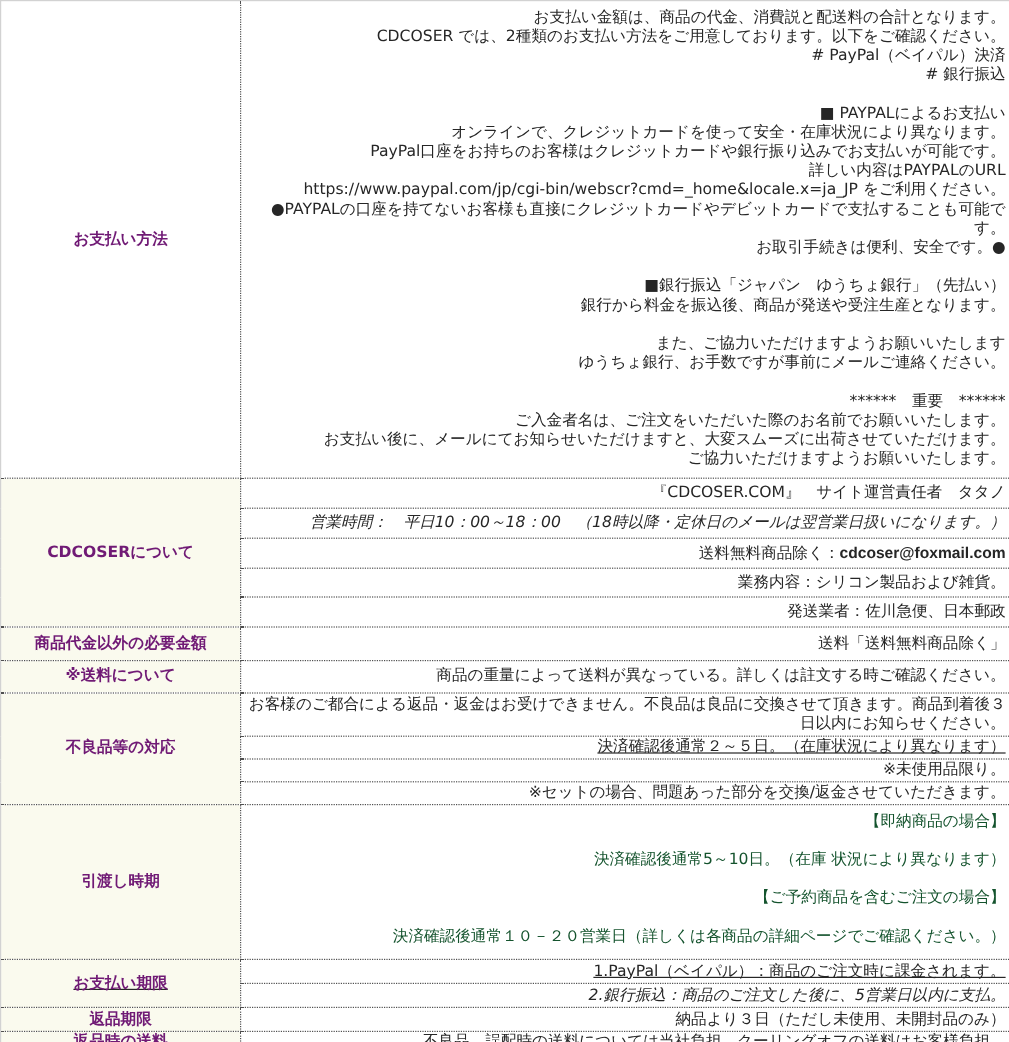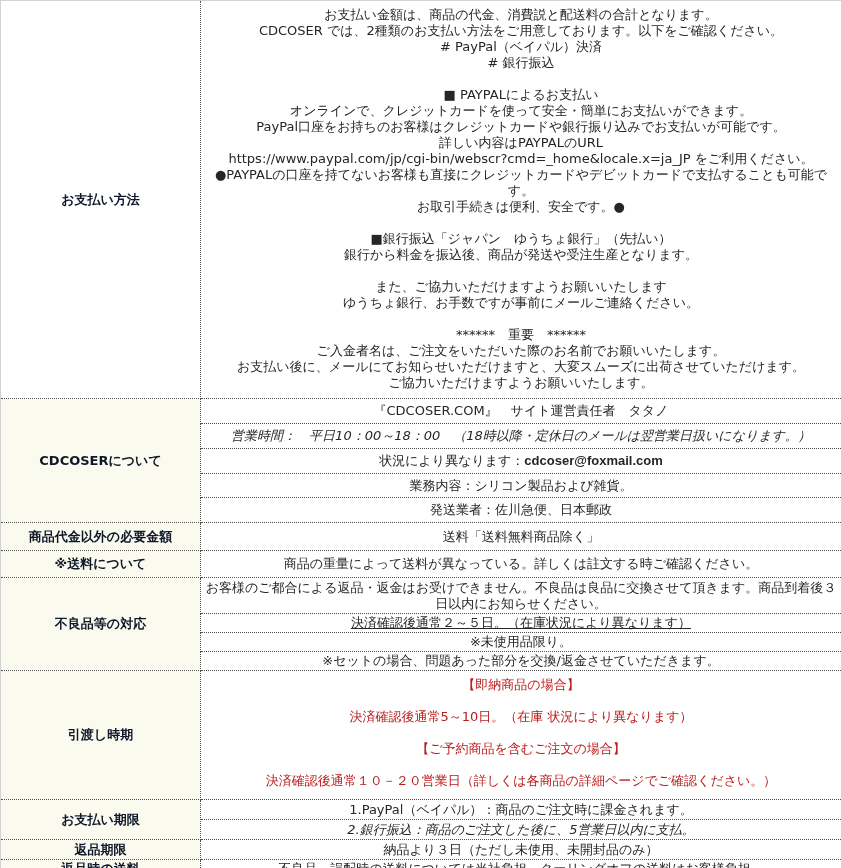--- a/index.html
+++ b/index.html
@@ -3,30 +3,30 @@
 <meta charset="utf-8">
 <style>
   html,body{margin:0;padding:0;background:#fff;}
   body{font-family:"DejaVu Sans",sans-serif;font-size:13px;color:#262626;}
   .wrap{width:841px;box-sizing:border-box;}
   table.shop{border-collapse:collapse;width:841px;table-layout:fixed;}
   col.c1{width:200px;}
   col.c2{width:641px;}
   th,td{border:1px dotted #4f4f4f;padding:1px 3px;box-sizing:border-box;
         font-size:13px;line-height:16px;overflow:hidden;}
-  th{background:#fafaee;color:#0f172a;font-weight:bold;text-align:center;
+  th{background:#fafaee;color:#701a75;font-weight:bold;text-align:center;
      vertical-align:middle;border-left:1px solid #d2d2d2;}
   th.nofill{background:#ffffff;}
   td.rc{border-right:1px solid #d2d2d2;background:#ffffff;vertical-align:middle;
-        text-align:center;}
+        text-align:right;}
   tr.first > th, tr.first > td{border-top:1px solid #d2d2d2;}
   tr.last > th, tr.last > td{border-bottom:3px solid #5a5a5a;}
   td.topalign{vertical-align:top;padding-top:6px;}
   .pline{min-height:16px;line-height:16px;white-space:pre-wrap;}
-  .dline{min-height:16px;line-height:16px;color:#b91c1c;white-space:pre-wrap;}
+  .dline{min-height:16px;line-height:16px;color:#14532d;white-space:pre-wrap;}
   .email{font-weight:bold;font-family:Liberation Sans, sans-serif;}
 </style>
 </head>
 <body>
 
 <div class="wrap">
 <table class="shop">
   <colgroup>
         <col class="c1">
         <col class="c2">
@@ -35,21 +35,21 @@
 
   <tr class="first" style="height:398px;">
     <th class="nofill">お支払い方法</th>
     <td class="rc topalign">
       <div class="pline">お支払い金額は、商品の代金、消費説と配送料の合計となります。</div>
       <div class="pline">CDCOSER では、2種類のお支払い方法をご用意しております。以下をご確認ください。</div>
       <div class="pline"># PayPal（ベイパル）決済</div>
       <div class="pline"># 銀行振込</div>
       <div class="pline"></div>
       <div class="pline">■ PAYPALによるお支払い</div>
-      <div class="pline">オンラインで、クレジットカードを使って安全・簡単にお支払いができます。</div>
+      <div class="pline">オンラインで、クレジットカードを使って安全・在庫状況により異なります。</div>
       <div class="pline">PayPal口座をお持ちのお客様はクレジットカードや銀行振り込みでお支払いが可能です。</div>
       <div class="pline">詳しい内容はPAYPALのURL</div>
       <div class="pline">https://www.paypal.com/jp/cgi-bin/webscr?cmd=_home&amp;locale.x=ja_JP をご利用ください。</div>
       <div class="pline">●PAYPALの口座を持てないお客様も直接にクレジットカードやデビットカードで支払することも可能です。</div>
       <div class="pline">お取引手続きは便利、安全です。●</div>
       <div class="pline"></div>
       <div class="pline">■銀行振込「ジャパン　ゆうちょ銀行」（先払い）</div>
       <div class="pline">銀行から料金を振込後、商品が発送や受注生産となります。</div>
       <div class="pline"></div>
       <div class="pline">また、ご協力いただけますようお願いいたします</div>
@@ -64,21 +64,21 @@
 
   <tr style="height:25px;">
     <th rowspan="5">CDCOSERについて</th>
     <td class="rc">『CDCOSER.COM』　サイト運営責任者　タタノ</td>
   </tr>
   <tr style="height:25px;font-style:italic;">
     <td class="rc">営業時間：　平日10：00～18：00　（18時以降・定休日のメールは翌営業日扱いになります。）</td>
   </tr>
   <tr style="height:25px;">
     <td class="rc">
-      <span>状況により異なります：</span><span class="email">cdcoser@foxmail.com</span>
+      <span>送料無料商品除く：</span><span class="email">cdcoser@foxmail.com</span>
     </td>
   </tr>
   <tr style="height:24px;">
     <td class="rc">業務内容：シリコン製品および雑貨。</td>
   </tr>
   <tr style="height:25px;margin-left:32px;">
     <td class="rc">発送業者：佐川急便、日本郵政</td>
   </tr>
 
   <tr style="height:28px;">
@@ -111,21 +111,21 @@
       <div class="dline">【即納商品の場合】</div>
       <div class="dline"></div>
       <div class="dline">決済確認後通常5～10日。（在庫 状況により異なります）</div>
       <div class="dline"></div>
       <div class="dline">【ご予約商品を含むご注文の場合】</div>
       <div class="dline"></div>
       <div class="dline">決済確認後通常１０－２０営業日（詳しくは各商品の詳細ページでご確認ください。）</div>
     </td>
   </tr>
 
-  <tr style="height:20px;">
+  <tr style="height:20px;text-decoration:underline;">
     <th rowspan="2">お支払い期限</th>
     <td class="rc">1.PayPal（ベイパル）：商品のご注文時に課金されます。</td>
   </tr>
   <tr style="height:20px;font-style:italic;">
     <td class="rc">2.銀行振込：商品のご注文した後に、5営業日以内に支払。</td>
   </tr>
 
   <tr style="height:20px;">
     <th>返品期限</th>
     <td class="rc">納品より３日（ただし未使用、未開封品のみ）</td>

